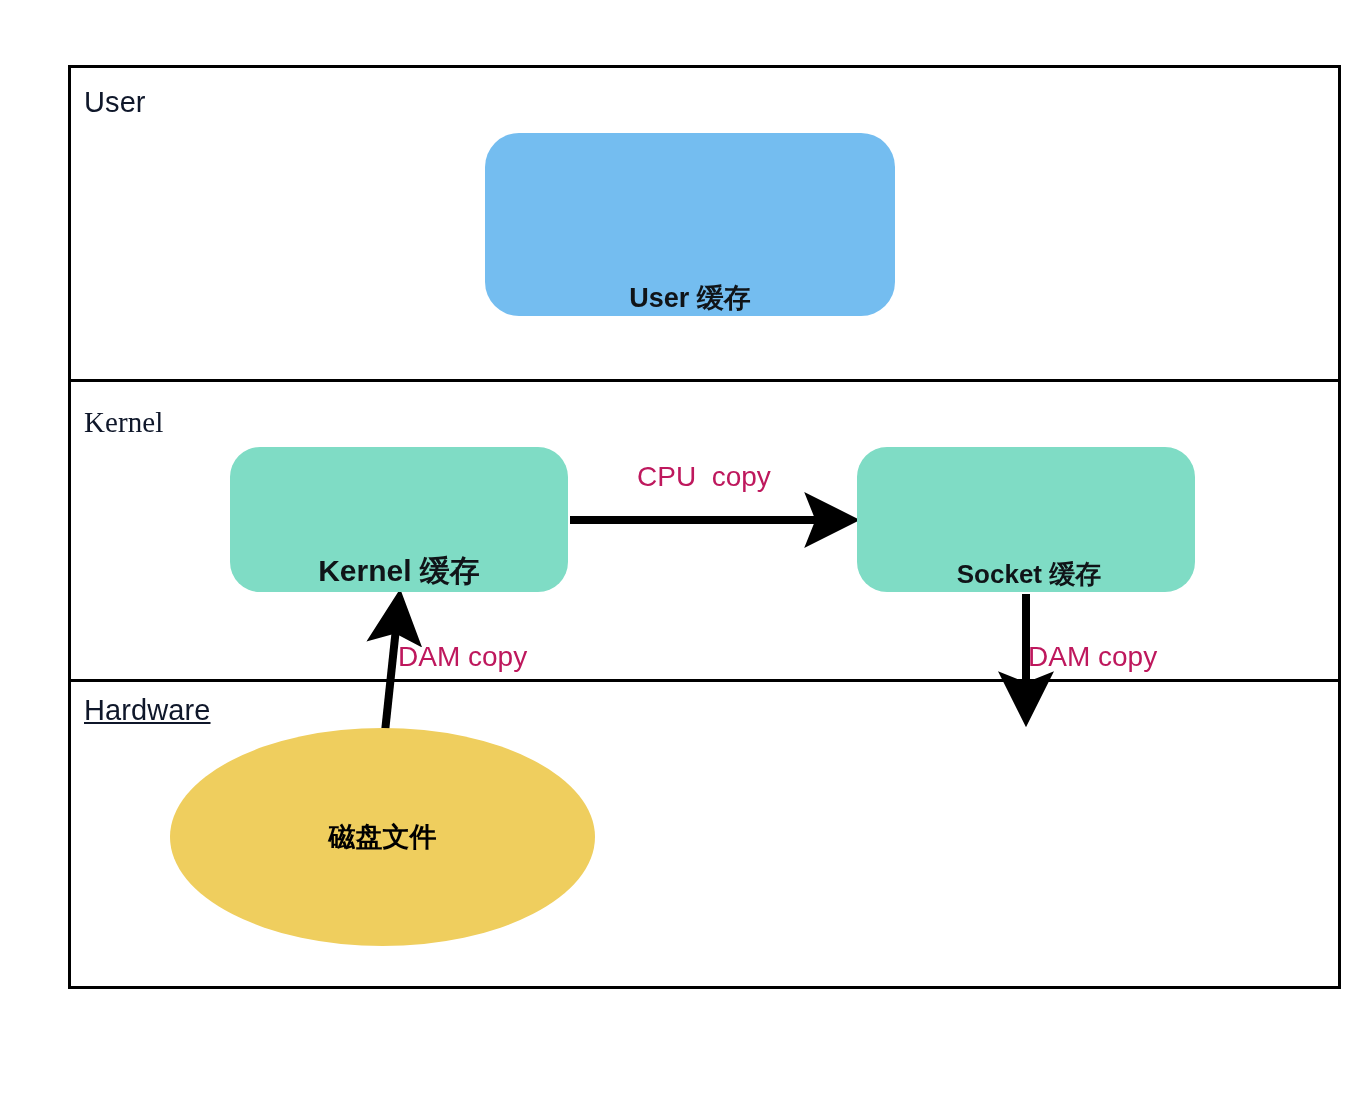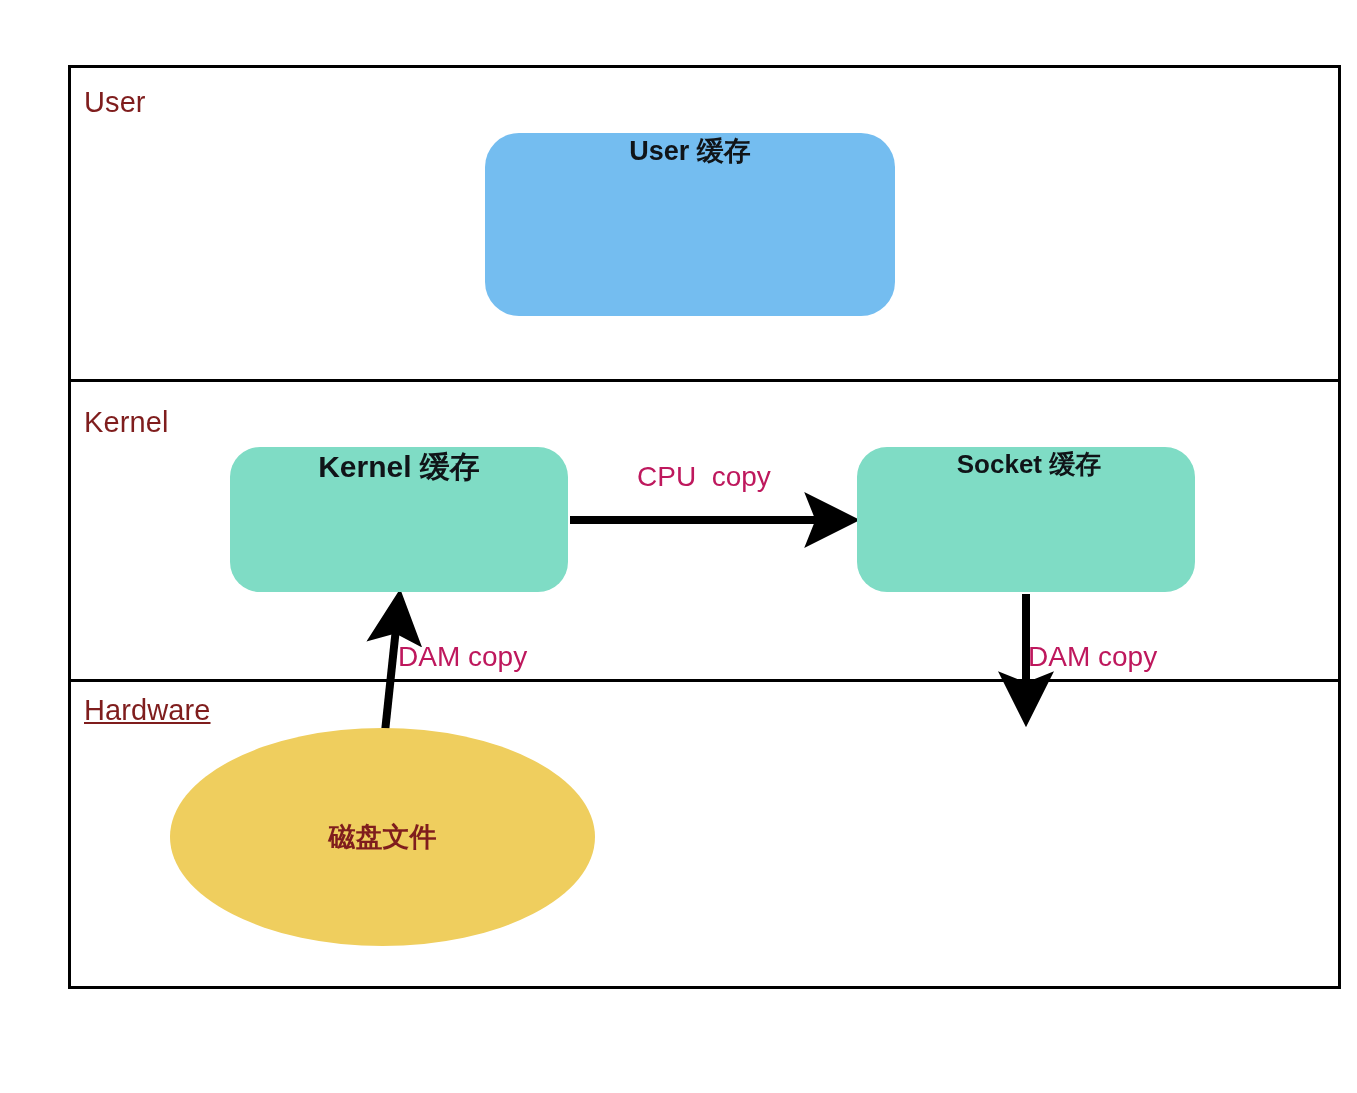--- a/index.html
+++ b/index.html
@@ -30,35 +30,35 @@
     border: 3px solid #000000;
     background: transparent;
   }
   #layer-user   { left: 68px;  top: 65px;  width: 1273px; height: 314px; border-bottom-width: 0; }
   #layer-kernel { left: 68px;  top: 379px; width: 1273px; height: 300px; border-bottom-width: 0; }
   #layer-hw     { left: 68px;  top: 679px; width: 1273px; height: 310px; }
 
   .layer-label {
     position: absolute;
     font-size: 29px;
-    color: #7f1d1d;
+    color: #0f172a;
     white-space: nowrap;
     letter-spacing: 0.1px;
   }
   #label-user   { left: 84px;  top: 86px; }
-  #label-kernel { left: 84px;  top: 406px; }
+  #label-kernel { left: 84px;  top: 406px; font-family: Liberation Serif, serif; }
   #label-hw     { left: 84px;  top: 694px; text-decoration: underline; }
 
   
   .buffer-box {
     position: absolute;
     box-sizing: border-box;
     border-radius: 30px;
     display: flex;
-    align-items: flex-start;
+    align-items: flex-end;
     justify-content: center;
     font-weight: bold;
     color: #101418;
     text-align: center;
   }
   #box-user-buffer {
     left: 485px; top: 133px; width: 410px; height: 183px;
     border-radius: 34px;
     font-size: 27px;
   }
@@ -73,21 +73,21 @@
 
   
   .ellipse-node {
     position: absolute;
     border-radius: 50%;
     display: flex;
     align-items: center;
     justify-content: center;
     font-weight: bold;
     font-size: 27px;
-    color: #7f1d1d;
+    color: #000000;
     text-align: center;
   }
   #ellipse-disk    { left: 170px; top: 728px; width: 425px; height: 218px; }
   #ellipse-network { left: 812px; top: 728px; width: 426px; height: 218px; }
 
   
   #arrow-layer {
     position: absolute;
     left: 0; top: 0;
     width: 1357px;

